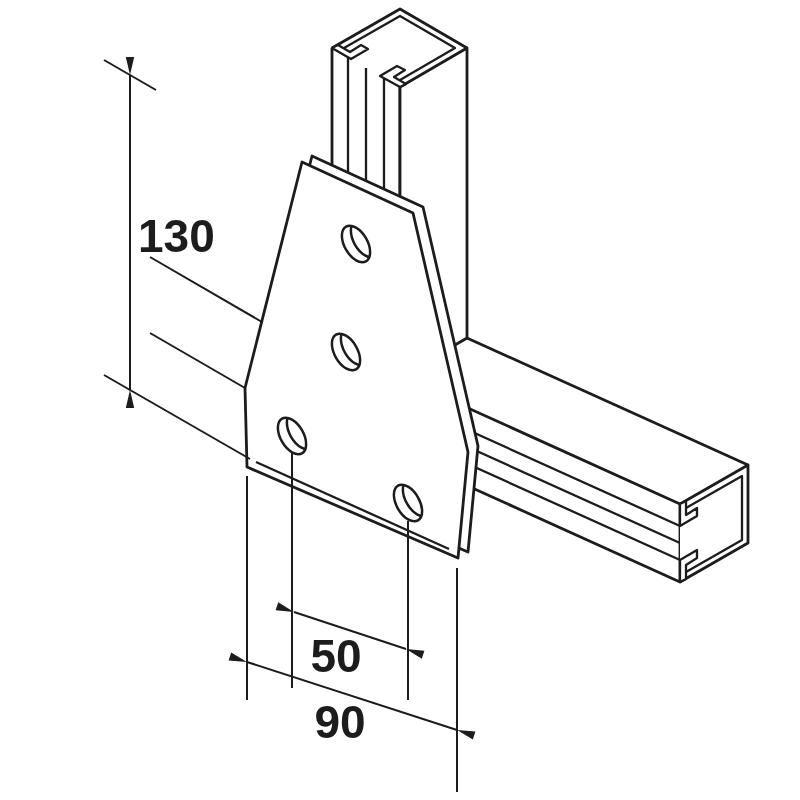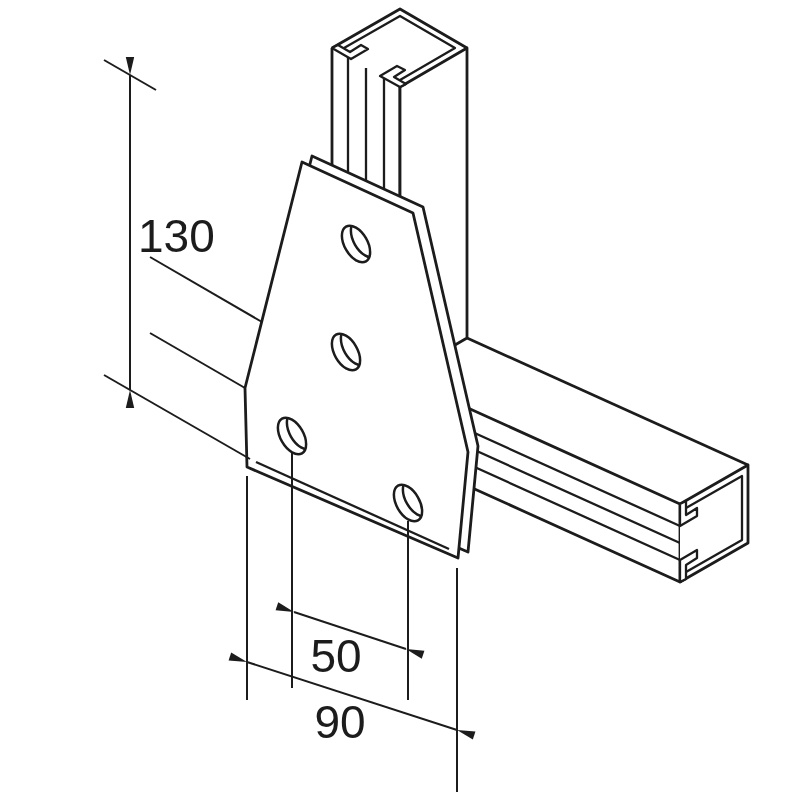--- a/index.html
+++ b/index.html
@@ -1,17 +1,17 @@
 <!DOCTYPE html>
 <html><head>
 <meta charset="utf-8">
 <style>
   html,body{margin:0;padding:0;background:#fff;}
   .stage{position:relative;width:761px;height:800px;background:#fff;overflow:hidden;
-         font-family:"Liberation Sans",sans-serif;}
+         font-family:"Liberation Sans",sans-serif;font-weight:bold;}
   svg{display:block;}
   .dim-text{font-family:"Liberation Sans",sans-serif;font-size:46px;fill:#1c1c1c;}
 </style>
 </head>
 <body>
 
 <div class="stage">
 <svg width="800" height="800" viewBox="0 0 800 800">
 
   <defs>

